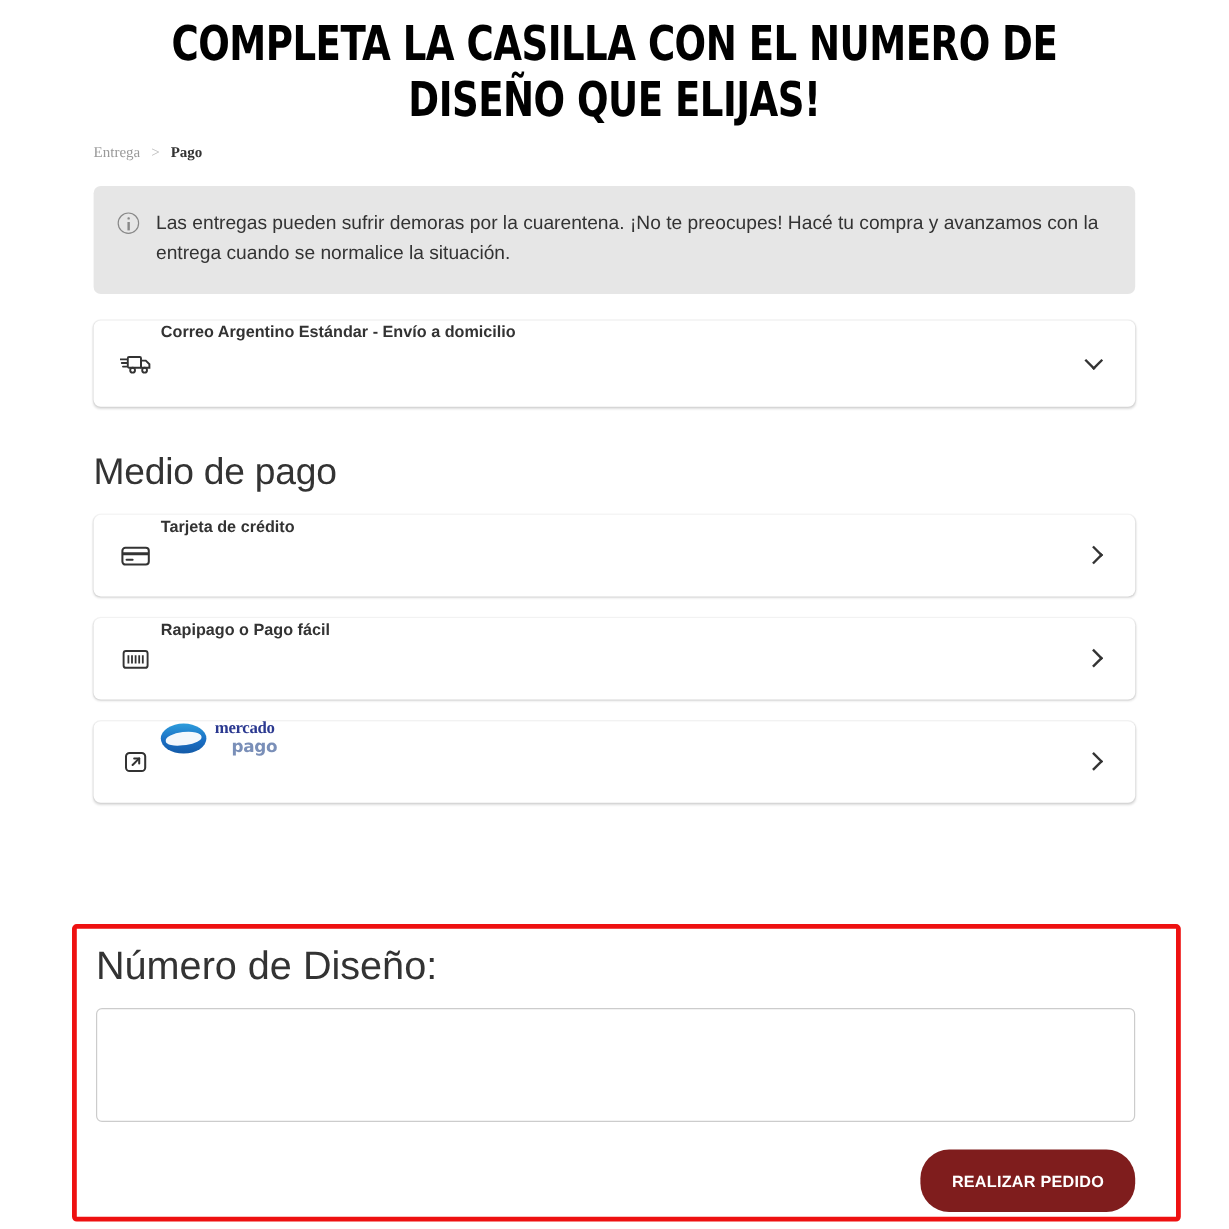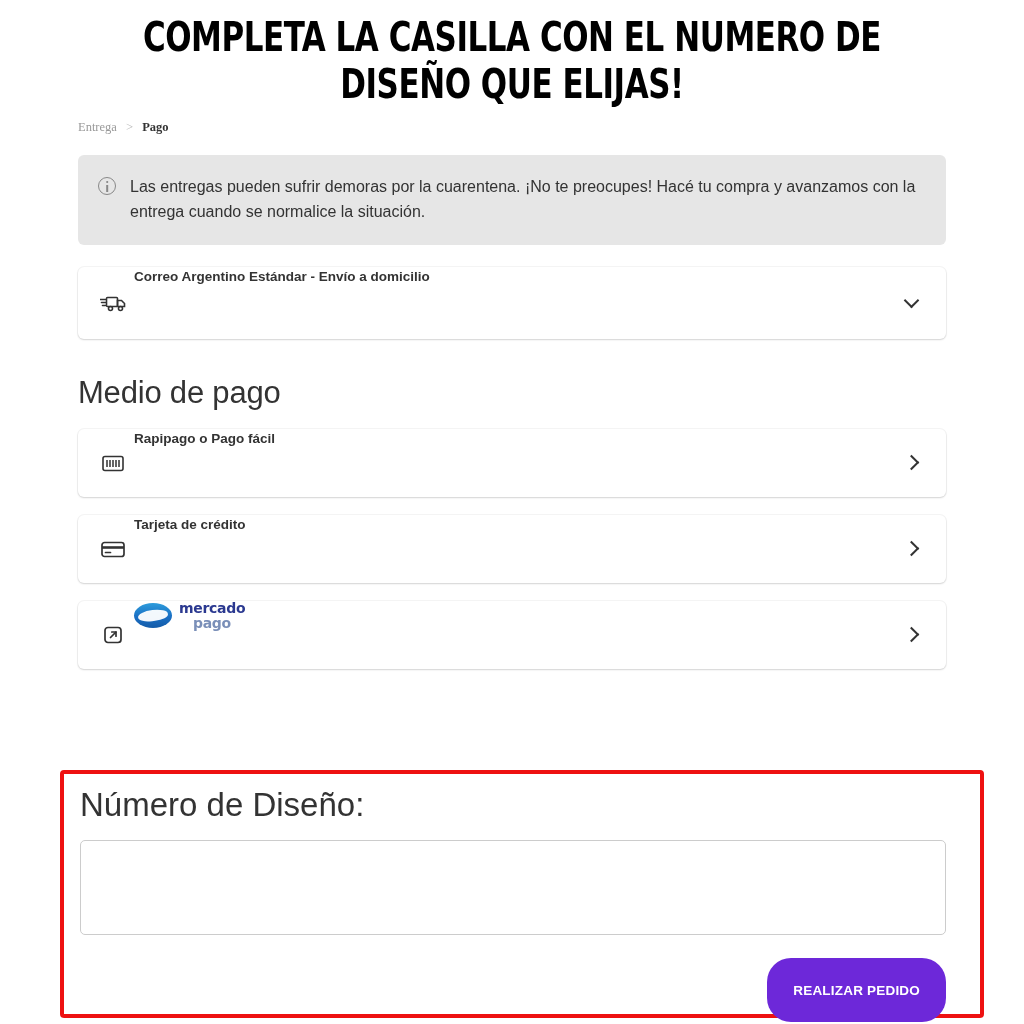--- a/index.html
+++ b/index.html
@@ -191,25 +191,25 @@
     font-size: 14px;
     color: #333333;
     padding: 10px 12px;
     z-index: 6;
     outline: none;
   }
   .submit-btn {
     position: absolute;
     right: 78px;
     top: 958px;
-    background: #6d28d9;
+    background: #7f1d1d;
     color: #ffffff;
     border: none;
     border-radius: 24px;
-    height: 64px;
+    height: 52px;
     padding: 0 26px;
     font-size: 13.5px;
     font-weight: 700;
     letter-spacing: 0.2px;
     cursor: pointer;
     z-index: 6;
   }
 
   
   .mp-logo {
@@ -238,20 +238,21 @@
   .mp-words {
     line-height: 1.0;
     font-family: "DejaVu Sans", sans-serif;
   }
   .mp-words .w1 {
     display: block;
     font-size: 14px;
     font-weight: 700;
     color: #2b3990;
     letter-spacing: -0.3px;
+    font-family: Liberation Serif, serif;
   }
   .mp-words .w2 {
     display: block;
     font-size: 14px;
     font-weight: 700;
     color: #7a8fb8;
     letter-spacing: -0.3px;
     margin-left: 14px;
     margin-top: 1px;
   }
@@ -292,40 +293,40 @@
       <span class="card-label">Correo Argentino Estándar - Envío a domicilio</span>
       <span class="card-chev">
           <i class="chev down"></i>
         </span>
     </div>
 
     <h2 class="section-title">Medio de pago</h2>
 
     <div class="card pay-card">
       <span class="card-icon">
-        <svg class="gl-svg" width="26" height="20" viewBox="0 0 26 20" fill="none" stroke="#333" stroke-width="1.6">
-          <rect x="3" y="3.5" width="20" height="14" rx="2"></rect>
-          <path d="M7 7v7M10 7v7M13 7v7M16 7v7M19 7v7" stroke-width="1.5"></path>
-        </svg>
-      </span>
-      <span class="card-label">Rapipago o Pago fácil</span>
-      <span class="card-chev">
-          <i class="chev right"></i>
-        </span>
-    </div>
-
-    <div class="card pay-card">
-      <span class="card-icon">
         <svg class="gl-svg" width="26" height="20" viewBox="0 0 26 20" fill="none" stroke="#333" stroke-width="1.7">
           <rect x="2" y="3.5" width="22" height="14" rx="2.5"></rect>
           <path d="M2 8.5h22" stroke-width="2.6"></path>
           <path d="M5.5 13.5h5" stroke-linecap="round"></path>
         </svg>
       </span>
       <span class="card-label">Tarjeta de crédito</span>
+      <span class="card-chev">
+          <i class="chev right"></i>
+        </span>
+    </div>
+
+    <div class="card pay-card">
+      <span class="card-icon">
+        <svg class="gl-svg" width="26" height="20" viewBox="0 0 26 20" fill="none" stroke="#333" stroke-width="1.6">
+          <rect x="3" y="3.5" width="20" height="14" rx="2"></rect>
+          <path d="M7 7v7M10 7v7M13 7v7M16 7v7M19 7v7" stroke-width="1.5"></path>
+        </svg>
+      </span>
+      <span class="card-label">Rapipago o Pago fácil</span>
       <span class="card-chev">
           <i class="chev right"></i>
         </span>
     </div>
 
 
     <div class="card pay-card">
       <span class="card-icon">
         <svg class="gl-svg" width="26" height="20" viewBox="0 0 26 20" fill="none" stroke="#333" stroke-width="1.7">
           <rect x="5" y="2.5" width="16" height="15" rx="3"></rect>

